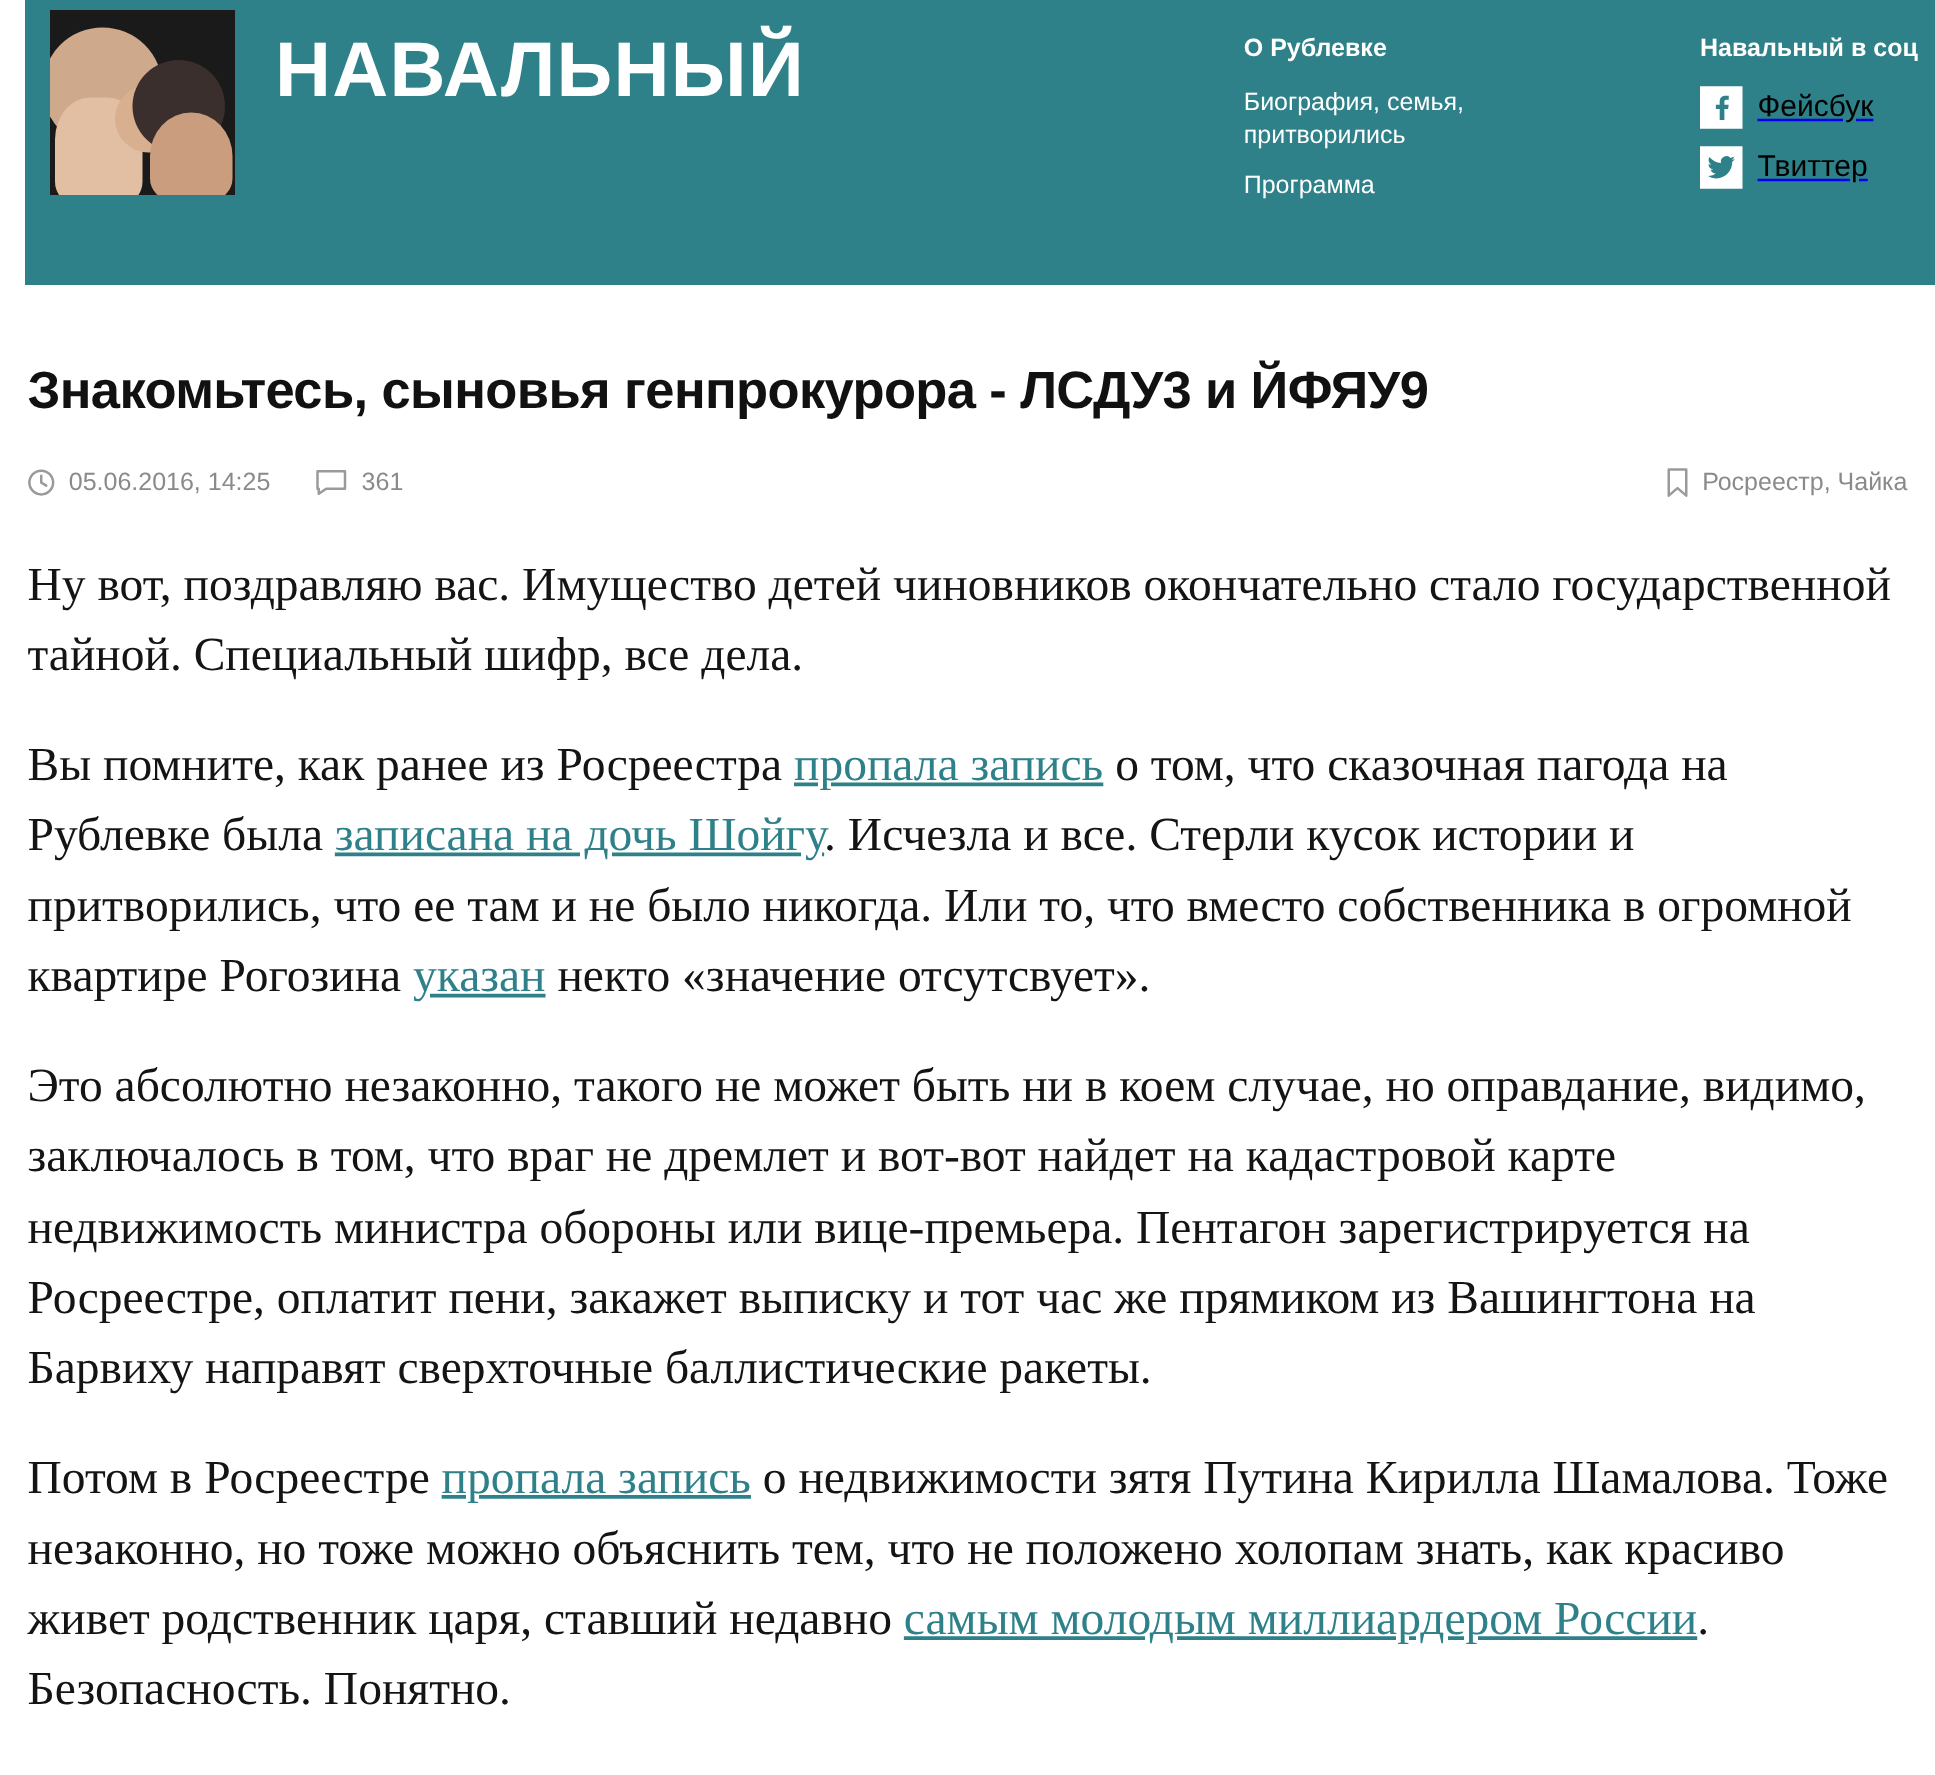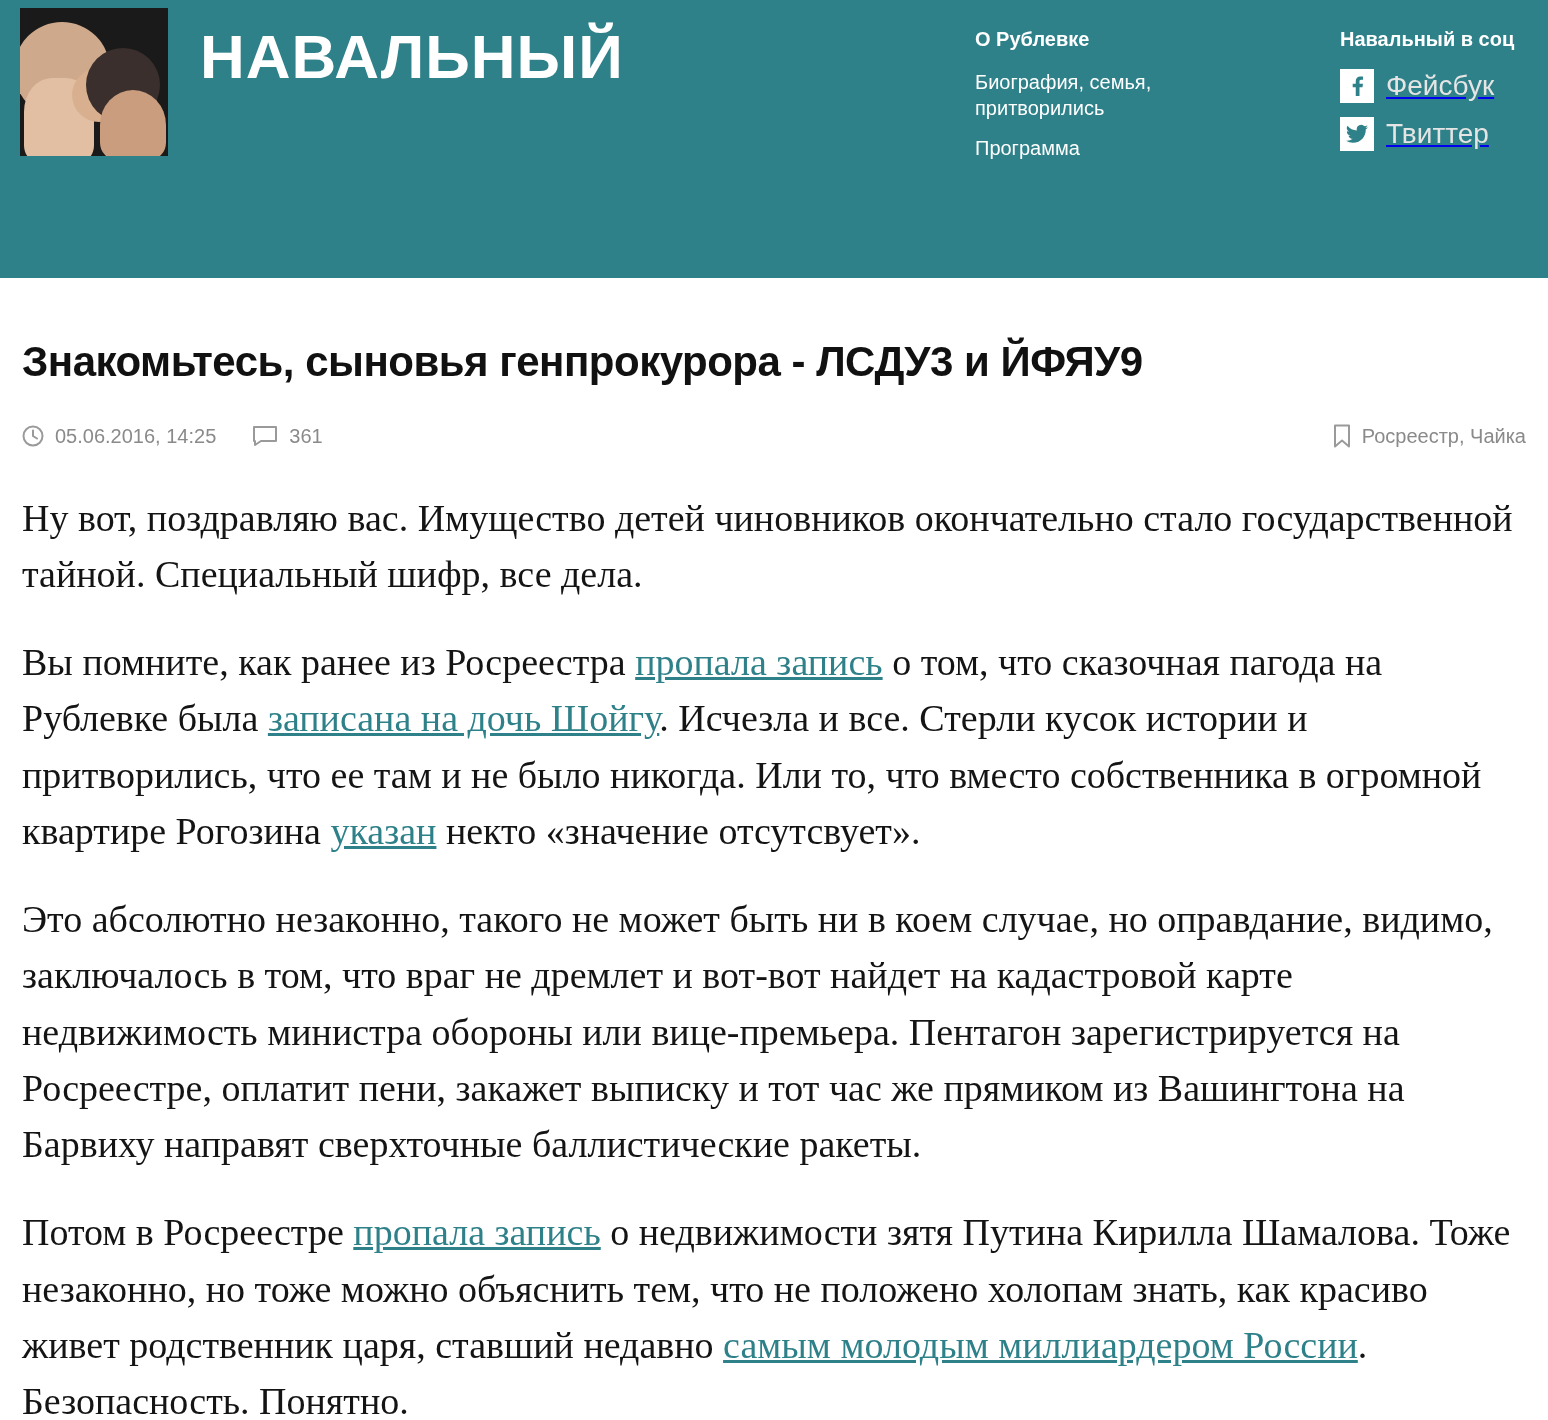--- a/index.html
+++ b/index.html
@@ -8,25 +8,26 @@
     width: 1548px;
     height: 1420px;
     background: #ffffff;
     font-family: "Liberation Sans", sans-serif;
     overflow: hidden;
   }
 
   
   .site-header {
     background: #2e8089;
-    height: 278px;
+    height: 228px;
     position: relative;
     display: flex;
     align-items: flex-start;
     padding: 0;
+    margin-left: 20px;
   }
   .logo-photo {
     width: 148px;
     height: 148px;
     margin: 8px 0 0 20px;
     flex: 0 0 auto;
     background: #1a1a1a;
     position: relative;
     overflow: hidden;
   }
@@ -131,22 +132,22 @@
     font-weight: bold;
     font-size: 24px;
     display: flex;
     align-items: center;
     justify-content: center;
     margin-right: 12px;
     flex: 0 0 auto;
   }
   .social-badge svg { display: block; }
   .social-label {
-    color: #e5e5e5;
-    font-size: 28px;
+    color: #000000;
+    font-size: 24px;
     white-space: nowrap;
   }
 
   
   .article {
     padding: 60px 22px 0 22px;
   }
   .article-title {
     font-size: 42px;
     line-height: 1.16;

